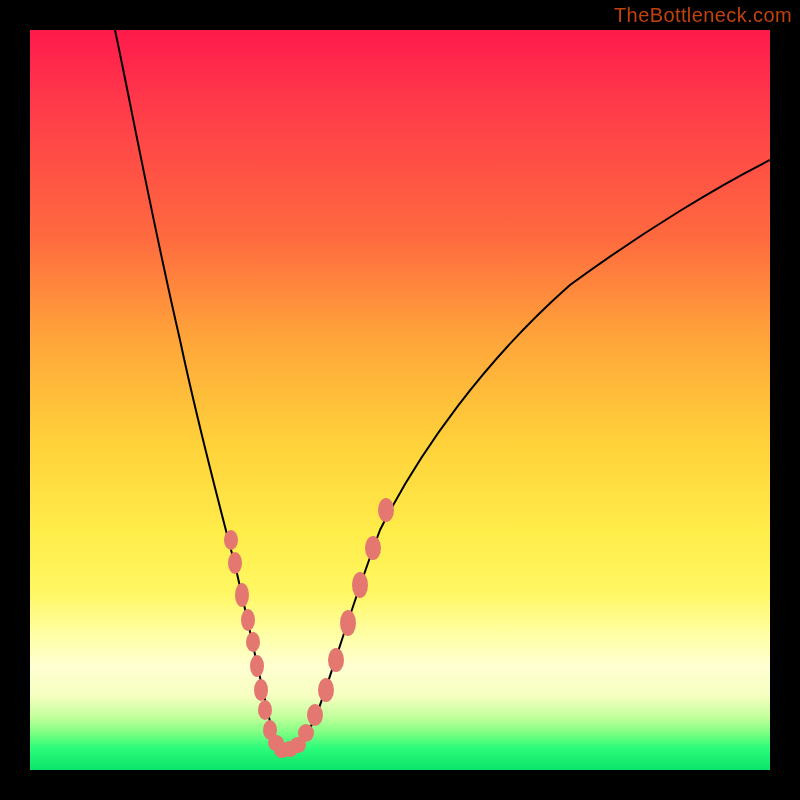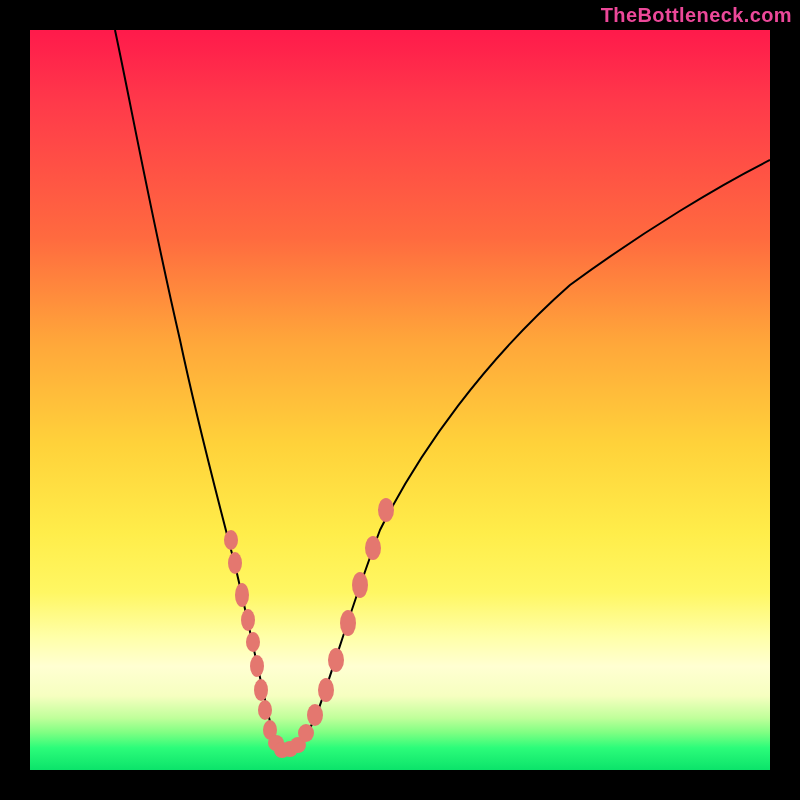--- a/index.html
+++ b/index.html
@@ -43,24 +43,24 @@
       #bfff9a 93%,
       #7dff82 95%,
       #2cfc7a 97%,
       #0be36a 100%
     );
   }
   .watermark {
     position: absolute;
     top: 4px;
     right: 8px;
-    color: #ec4899;
+    color: #c2410c;
     font-size: 20px;
     letter-spacing: 0.4px;
-    font-weight: 700;
+    font-weight: 400;
   }
   svg.overlay {
     position: absolute;
     inset: 0;
   }
   .curve {
     fill: none;
     stroke: #000;
     stroke-width: 2;
   }

